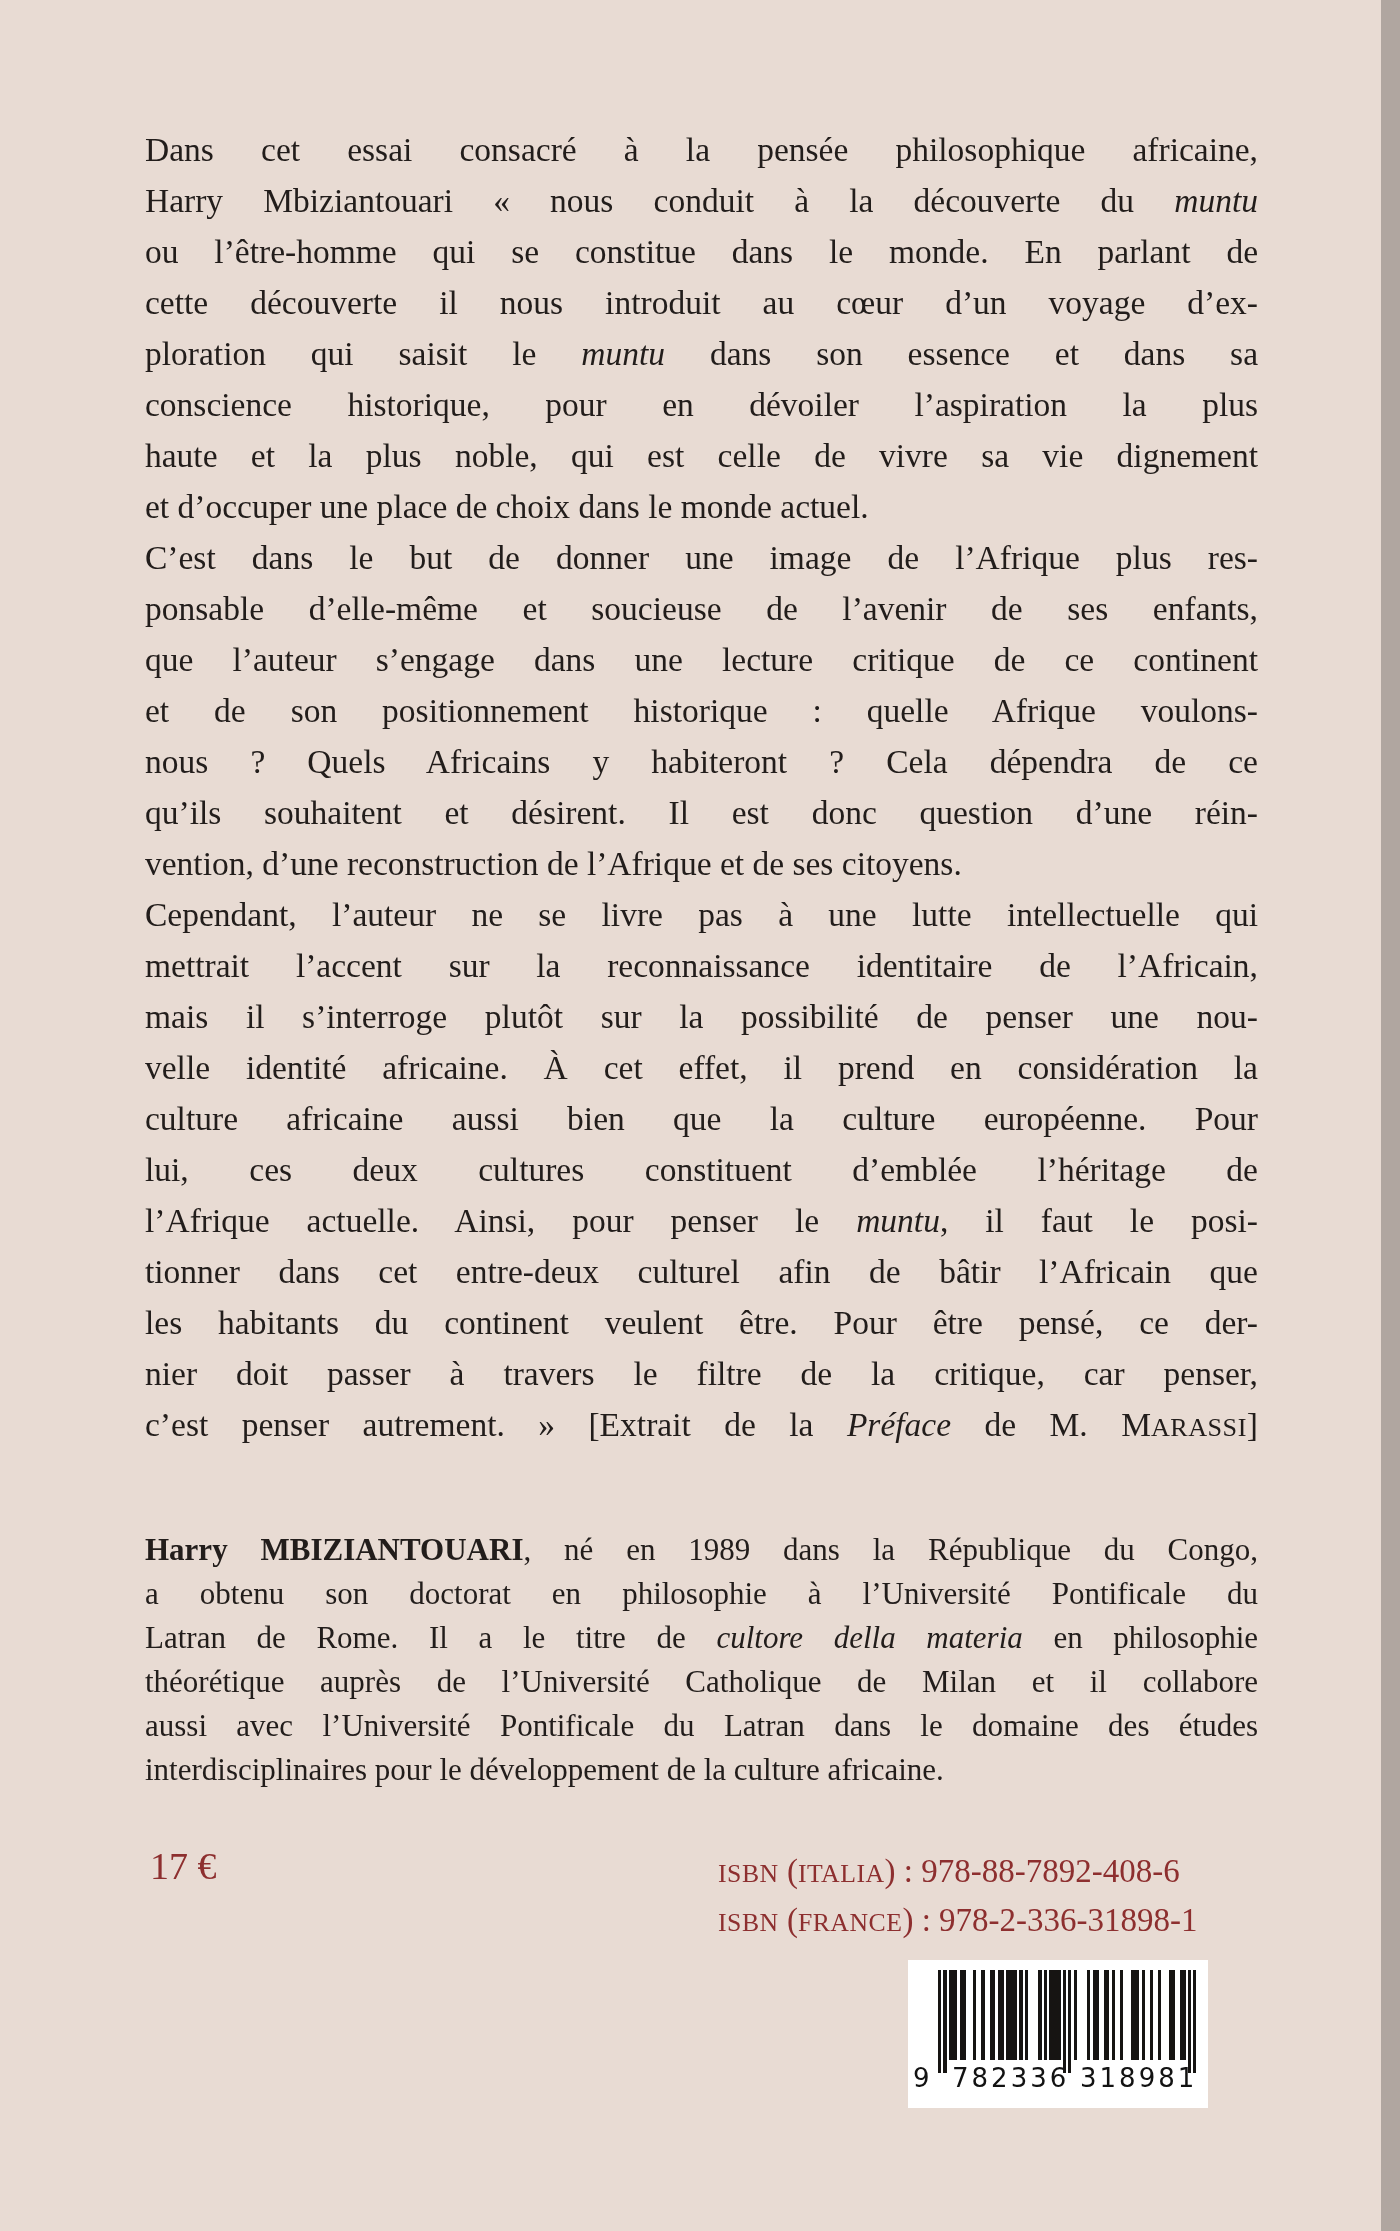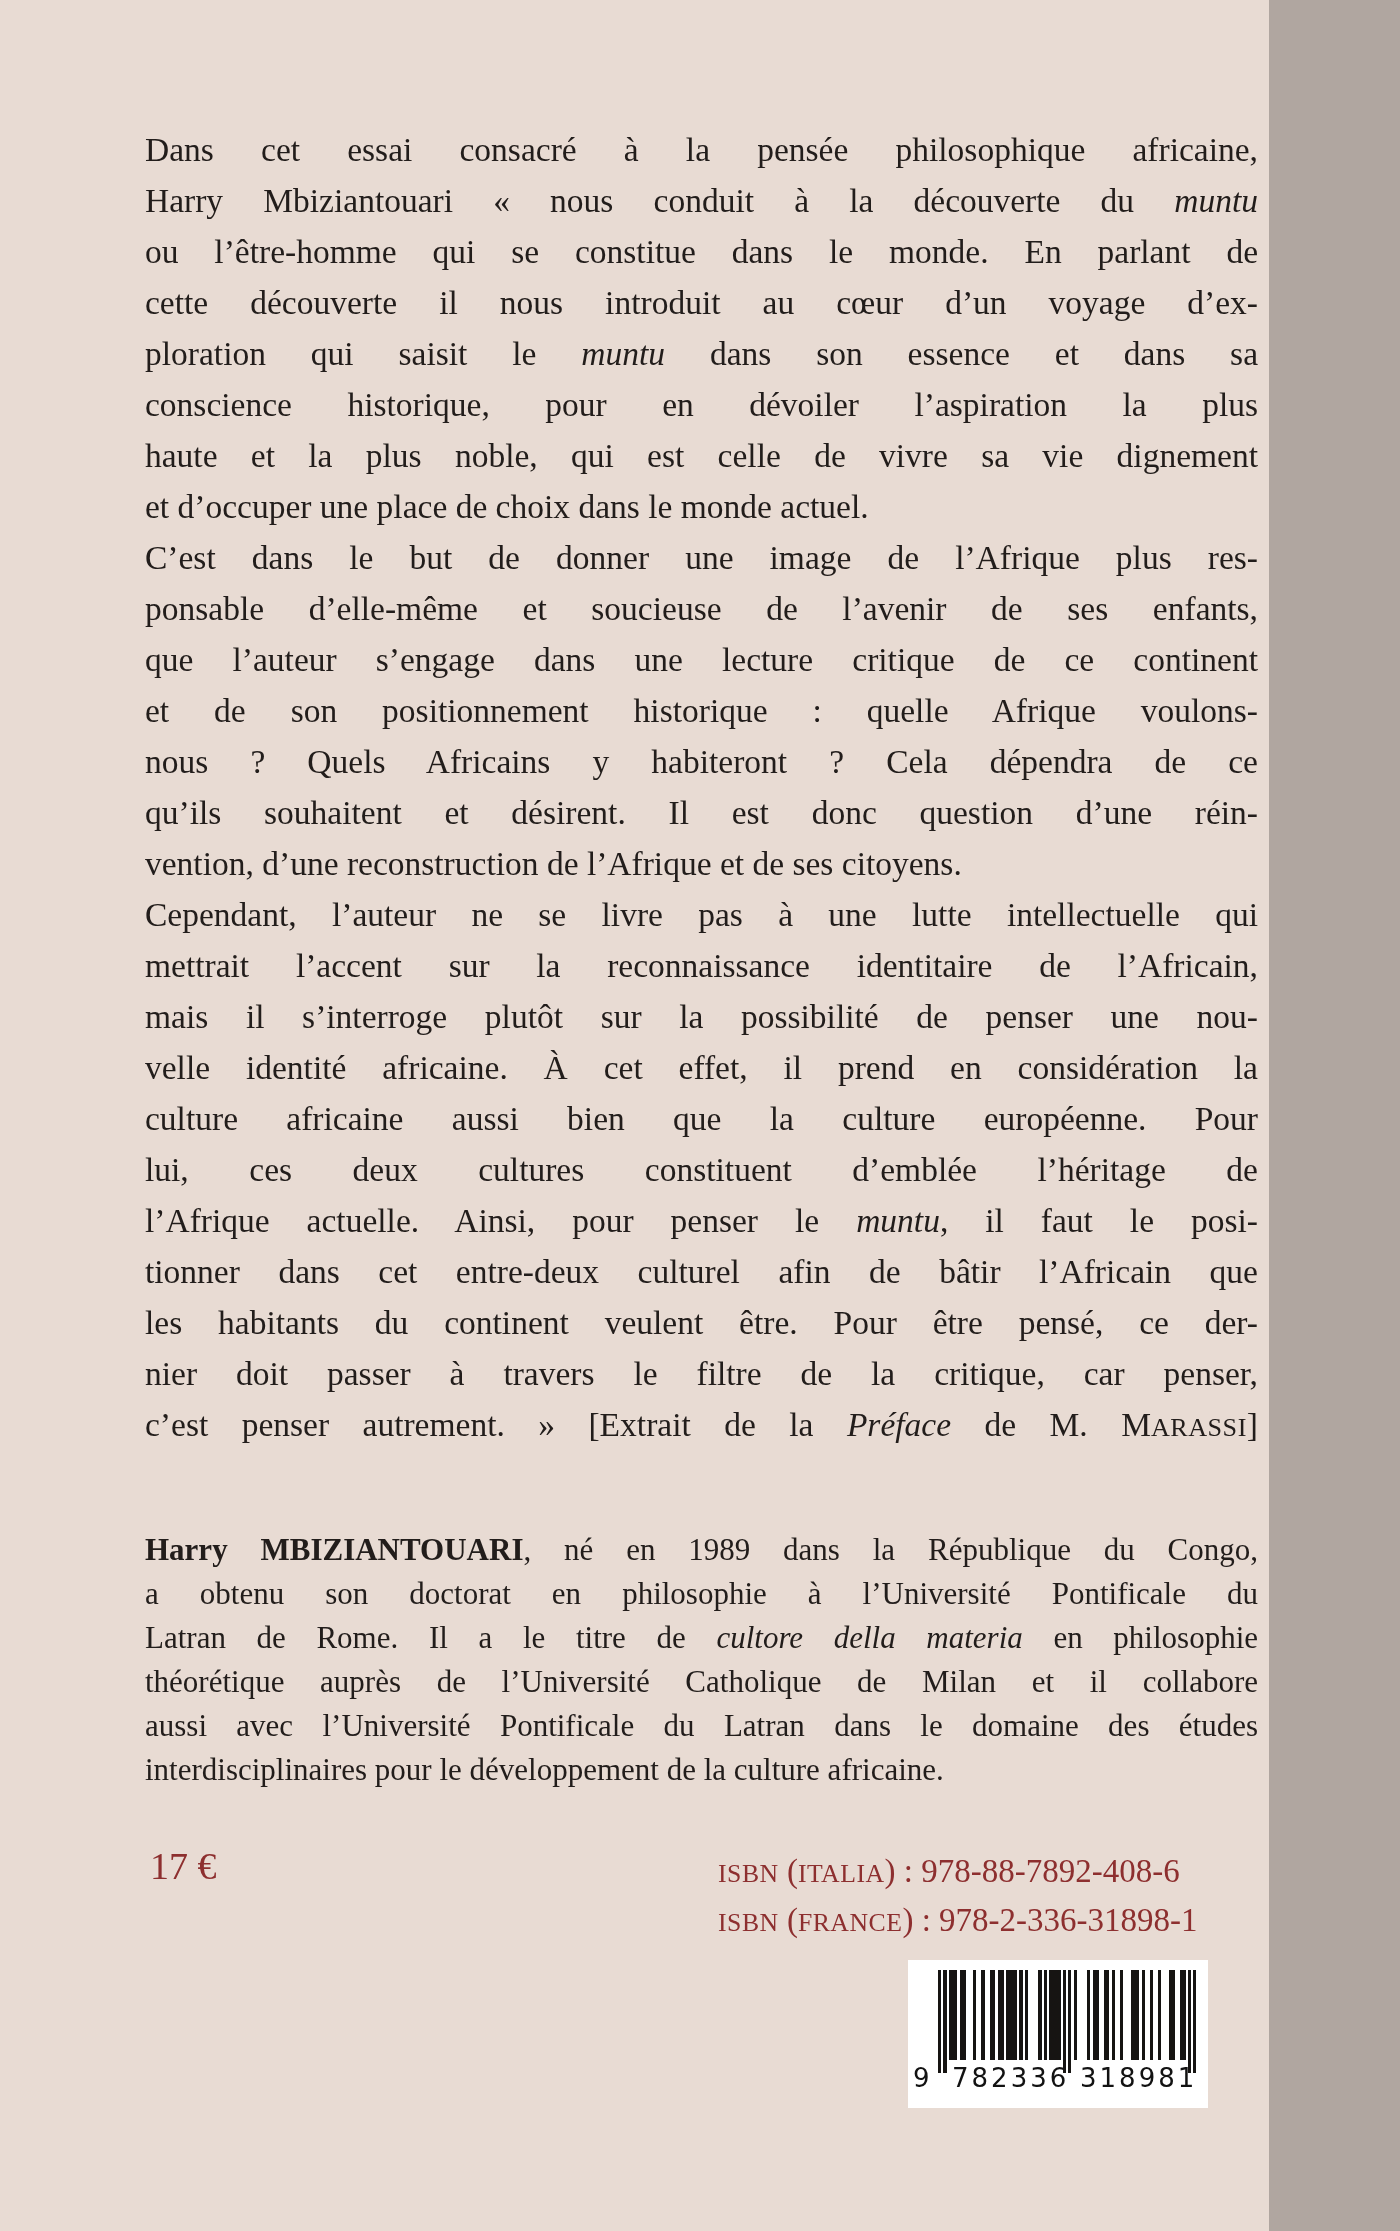--- a/index.html
+++ b/index.html
@@ -1,18 +1,18 @@
 <!DOCTYPE html>
 <html><head>
 <meta charset="utf-8">
 <style>
   html,body{margin:0;padding:0;background:#b0a6a0;}
   .cover{
     position:relative;
-    width:1269px;height:2231px;
+    width:1381px;height:2231px;
     background:var(--bg,#e8dbd3);
     color:var(--ink,#221d1b);
     font-family:"Liberation Serif","DejaVu Serif",serif;
     overflow:hidden;
   }
   .synopsis{
     position:absolute;left:145px;top:124px;width:1113px;
     font-size:33.5px;line-height:51px;
   }
   .bio{

